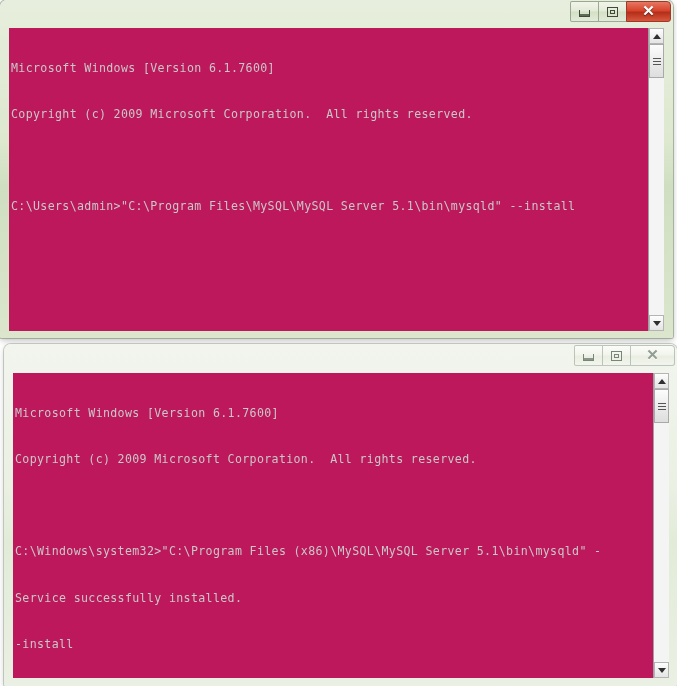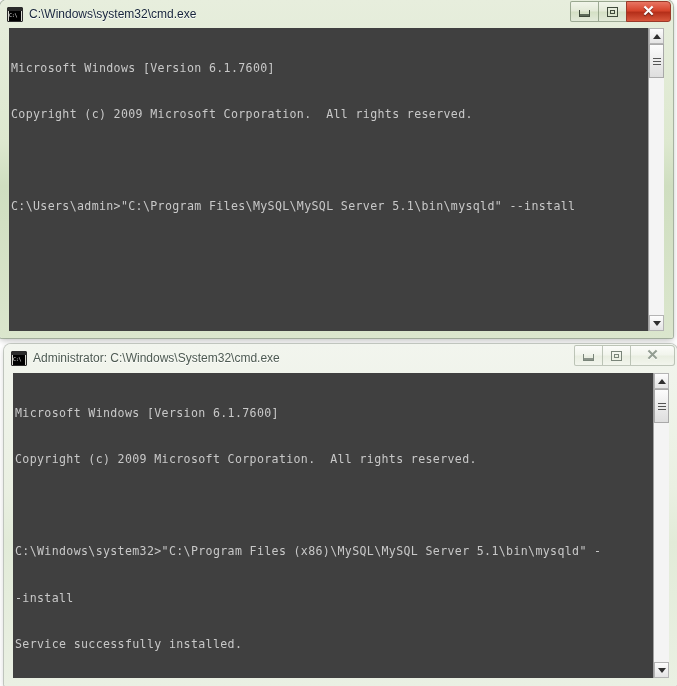--- a/index.html
+++ b/index.html
@@ -158,21 +158,21 @@
     font-size: 15px;
     line-height: 15px;
     color: #ffffff;
     text-shadow: 0 1px 1px rgba(0,0,0,0.55);
   }
   .wbtn.close.inactive .glyph-close { color: #939e92; text-shadow: 0 1px 0 rgba(255,255,255,0.8); }
 
   
   .client {
     position: absolute;
-    background: #404040;
+    background: #be185d;
     overflow: hidden;
     display: flex;
     gap: 10px;
   }
   .console-text {
     flex: 1 1 auto;
     color: #c8c8c8;
     font-family: "DejaVu Sans Mono", "Liberation Mono", monospace;
     font-size: 11.6px;
     line-height: 15.4px;
@@ -235,24 +235,20 @@
         #555 3px, #555 4px, transparent 4px, transparent 6px,
         #555 6px, #555 7px);
   }
 </style>
 </head>
 <body>
 
 <div class="window" id="win0" style="left:0px; top:0px; width:673px; height:338px;">
   <div class="frame"></div>
 
-  <div class="titlebar">
-    <span class="cmd-icon"></span>
-    <span class="title-text">C:\Windows\system32\cmd.exe</span>
-  </div>
 
   <div class="winbuttons">
     <div class="wbtn first" title="Minimize">
       <span class="glyph-min"></span>
     </div>
     <div class="wbtn" title="Maximize">
       <span class="glyph-max"></span>
     </div>
     <div class="wbtn close" title="Close">
       <span class="glyph-close">✕</span>
@@ -288,45 +284,41 @@
       <div class="sb-arrow" title="Scroll down">
         <span class="tri down"></span>
       </div>
     </div>
   </div>
 </div>
 
 <div class="window" id="win1" style="left:4px; top:344px; width:673px; height:342px;">
   <div class="frame inactive"></div>
 
-  <div class="titlebar">
-    <span class="cmd-icon"></span>
-    <span class="title-text inactive">Administrator: C:\Windows\System32\cmd.exe</span>
-  </div>
 
   <div class="winbuttons">
     <div class="wbtn first inactive" title="Minimize">
       <span class="glyph-min"></span>
     </div>
     <div class="wbtn inactive" title="Maximize">
       <span class="glyph-max"></span>
     </div>
     <div class="wbtn close inactive" title="Close">
       <span class="glyph-close">✕</span>
     </div>
   </div>
 
   <div class="client" style="left:9px; top:29px; width:656px; height:305px;">
     <div class="console-text">
       <span class="line">Microsoft Windows [Version 6.1.7600]</span>
       <span class="line">Copyright (c) 2009 Microsoft Corporation.  All rights reserved.</span>
       <span class="blank"></span>
       <span class="line">C:\Windows\system32&gt;"C:\Program Files (x86)\MySQL\MySQL Server 5.1\bin\mysqld" -</span>
+      <span class="line">Service successfully installed.</span>
       <span class="line">-install</span>
-      <span class="line">Service successfully installed.</span>
       
       
     </div>
     <div class="vscroll">
       <div class="sb-arrow" title="Scroll up">
         <span class="tri up"></span>
       </div>
       <div class="sb-track">
         <div class="sb-thumb" style="top:0; height:34px;" title="Scroll thumb">
           <span class="grip"></span>

